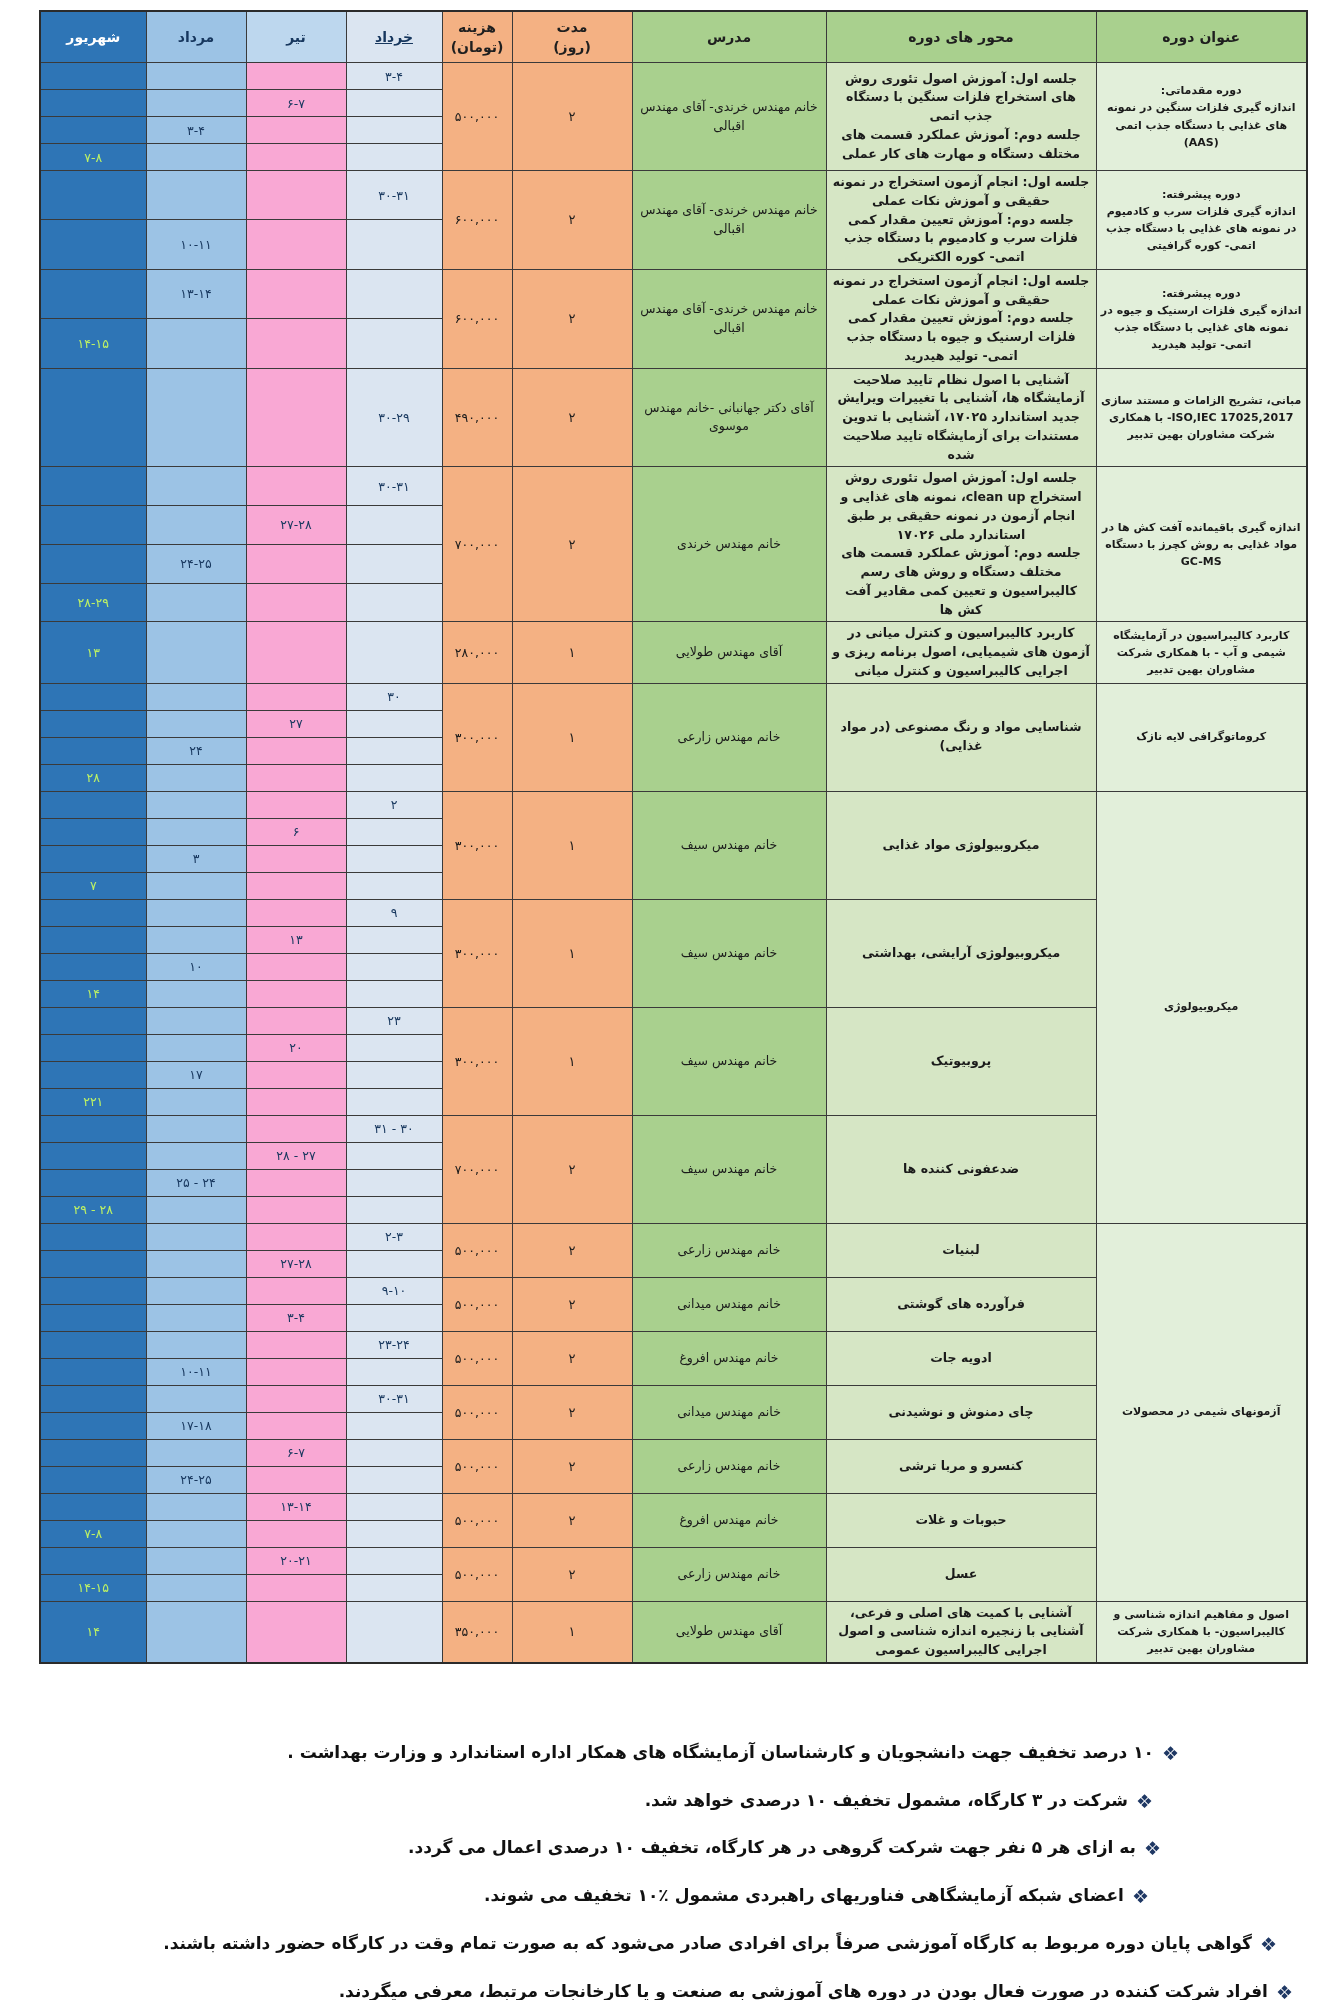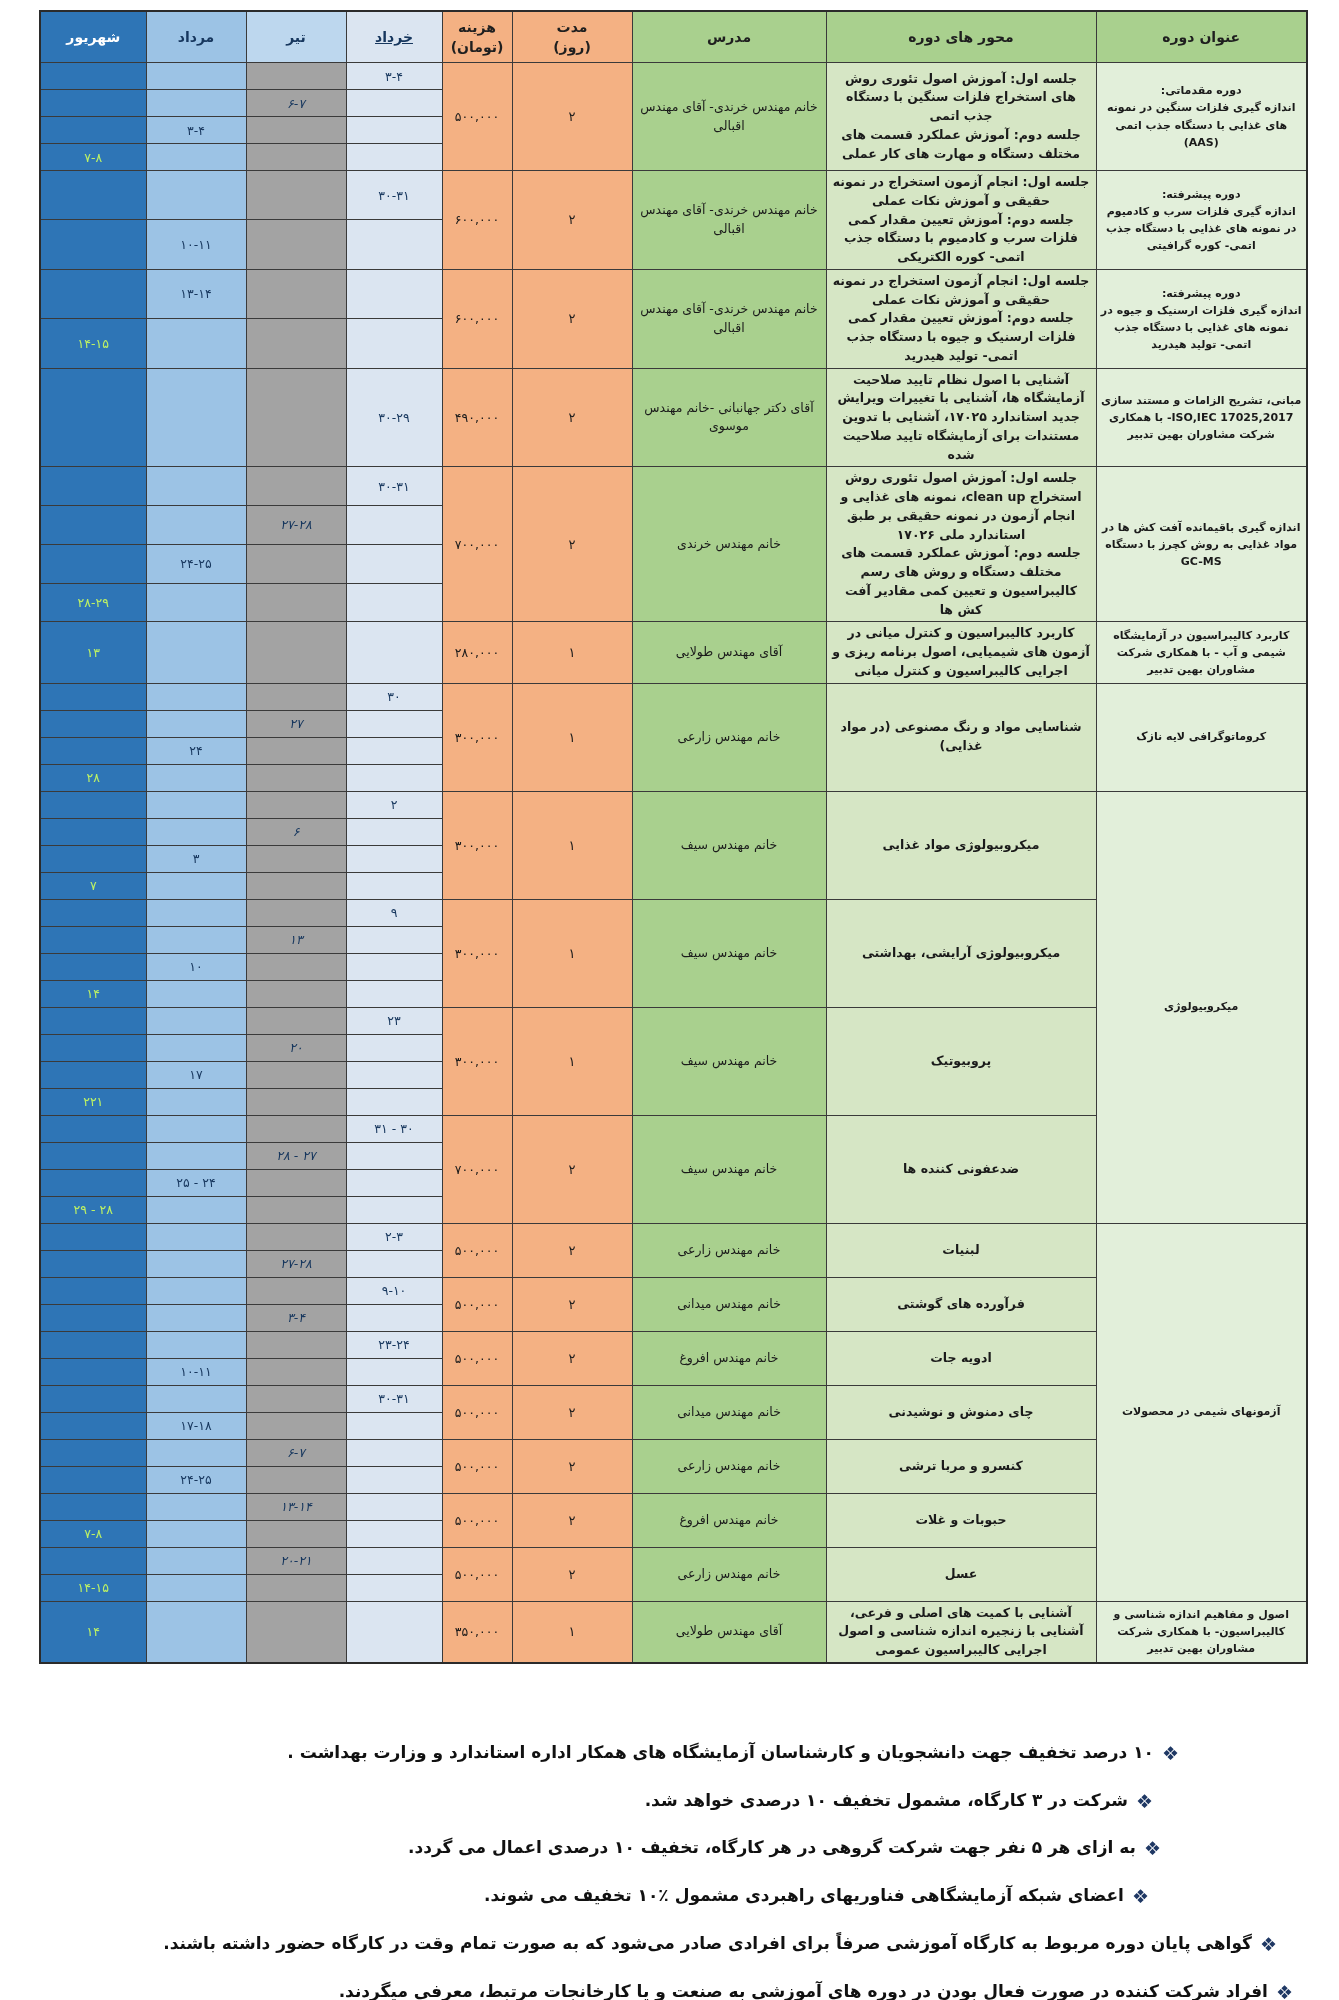--- a/index.html
+++ b/index.html
@@ -26,21 +26,21 @@
   .th-mordad{background:#9cc3e5;color:#17375e;}
   .th-shahrivar{background:#2e75b6;color:#ffffff;}
 
   td.title-cell{background:#e2efda;font-weight:bold;font-size:11px;line-height:1.55;white-space:pre-line;}
   td.topics-cell{background:#d6e6c5;font-size:12.5px;line-height:1.5;white-space:pre-line;font-weight:bold;}
   td.instructor-cell{background:#a9d08e;font-size:12.5px;line-height:1.5;}
   td.days-cell{background:#f4b183;font-size:13px;}
   td.cost-cell{background:#f4b183;font-size:12.5px;direction:ltr;}
   td.month-cell{font-size:12.5px;height:22px;direction:ltr;}
   td.m-khordad{background:#dbe5f1;color:#17375e;}
-  td.m-tir{background:#a3a3a3;color:#17375e;font-style:italic;}
+  td.m-tir{background:#f9a8d4;color:#17375e;}
   td.m-mordad{background:#9cc3e5;color:#17375e;}
   td.m-shahrivar{background:#2e75b6;color:#bef264;}
 
   .notes{list-style:none;margin:78px 0 0 0;padding:0;}
   .note{
     font-size:17px;font-weight:600;color:#111;
     margin-bottom:25px;white-space:nowrap;line-height:1.2;
   }
   .note .bullet{color:#1f3864;font-size:19px;margin-left:8px;vertical-align:middle;}
   

